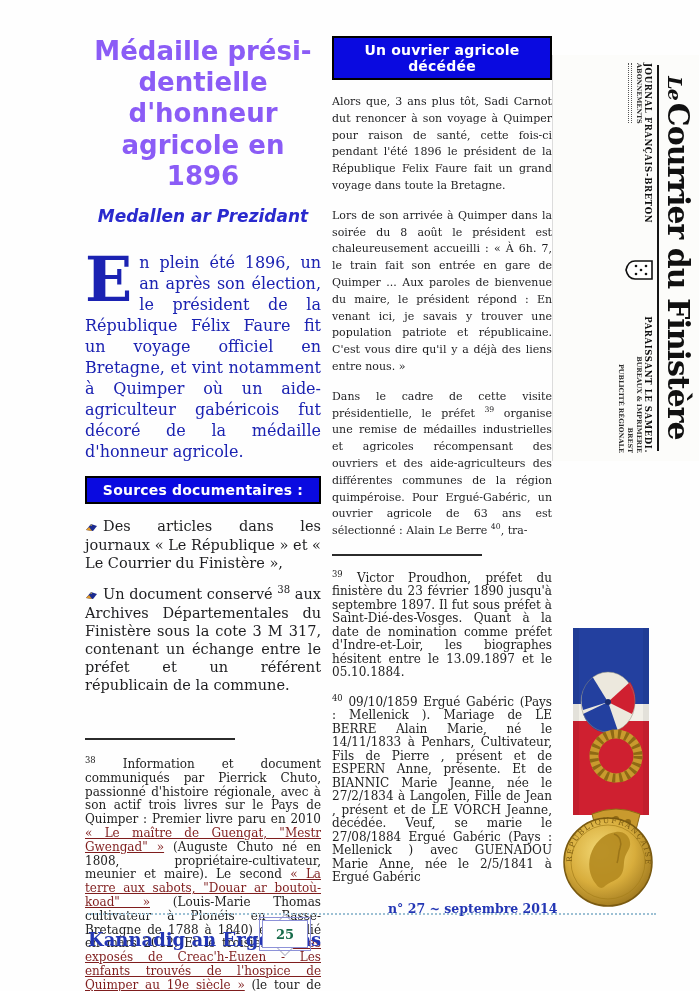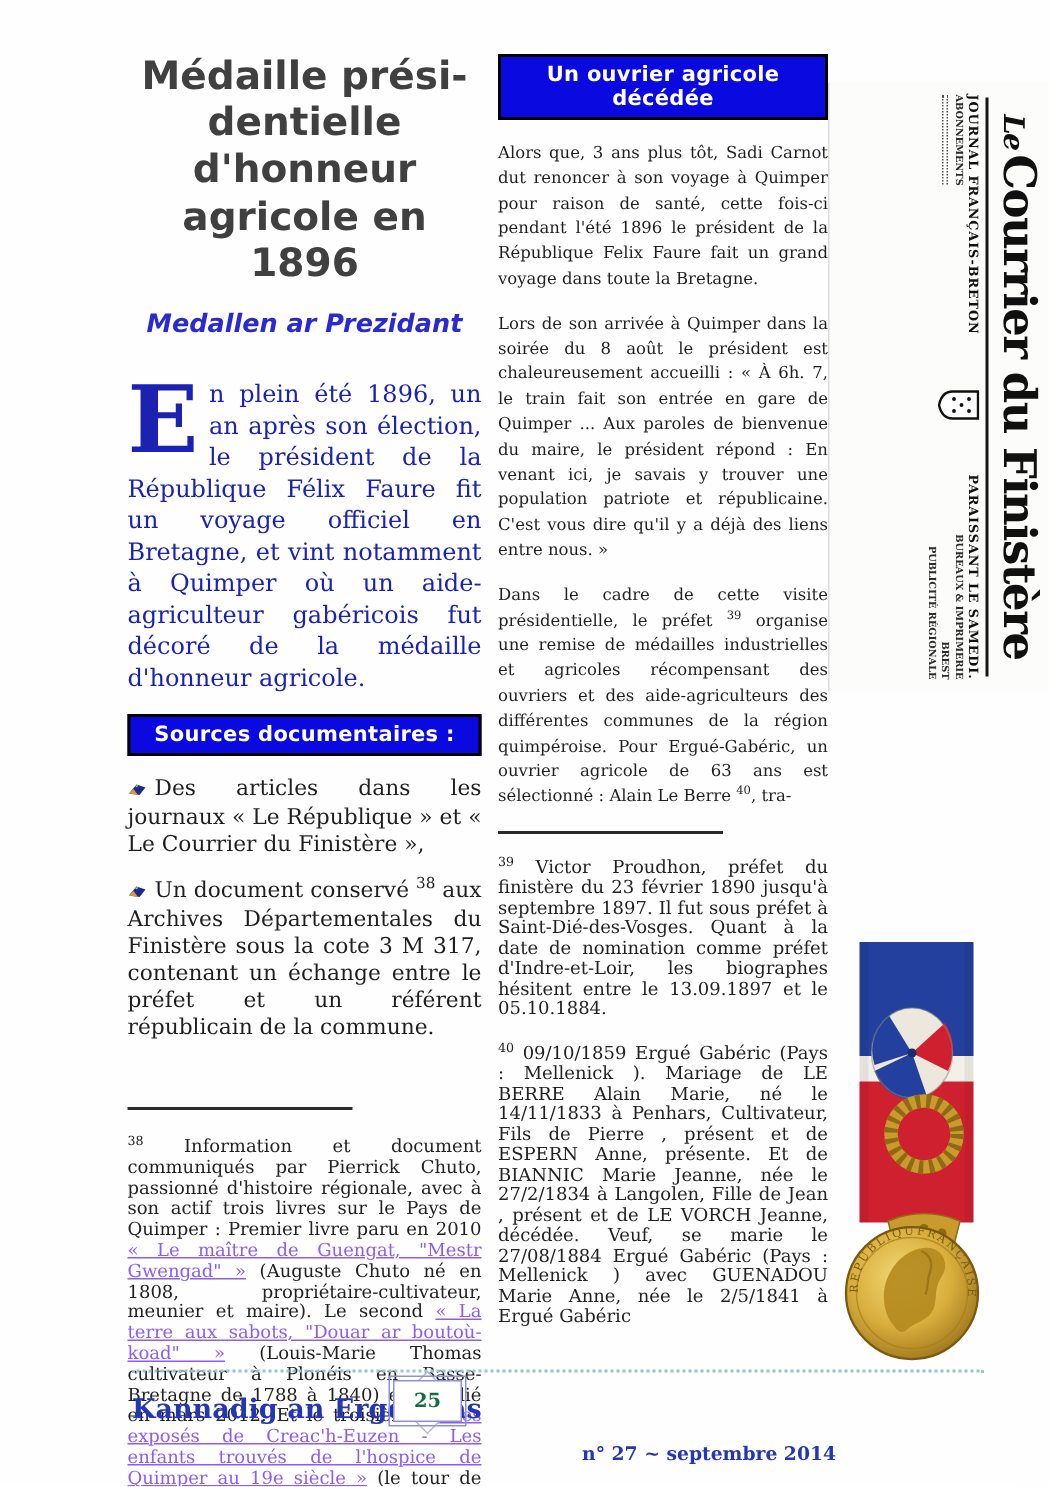--- a/index.html
+++ b/index.html
@@ -2,21 +2,21 @@
 <html><head>
 <meta charset="utf-8">
 <style>
   html,body{margin:0;padding:0;background:#ffffff;}
   .page{position:relative;width:700px;height:991px;background:#fefefe;
         font-family:"DejaVu Serif",serif;color:#1e1e20;overflow:hidden;}
 
   
   .col-left{position:absolute;left:85px;top:36px;width:236px;}
   .title{font-family:"DejaVu Sans",sans-serif;font-weight:bold;font-size:26px;
-         line-height:1.2;color:#404040;text-align:center;white-space:pre-line;}
+         line-height:1.2;color:#8b5cf6;text-align:center;white-space:pre-line;}
   .subtitle{margin-top:14px;font-family:"DejaVu Sans",sans-serif;font-style:italic;
             font-weight:bold;font-size:17px;color:#2a2ace;text-align:center;}
   .lede{margin-top:26px;font-size:16px;line-height:21px;text-align:justify;color:#1b22b2;}
   .dropcap{float:left;font-size:62px;line-height:50px;padding:3px 7px 0 0;font-weight:bold;color:#1b22b2;}
   .banner{margin-top:14px;background:#0a0ae0;border:2px solid #000;color:#fff;
           font-family:"DejaVu Sans",sans-serif;font-weight:bold;font-size:14px;
           text-align:center;padding:4px 0;letter-spacing:.2px;}
   .bullet{margin-top:13px;font-size:14.5px;line-height:18px;text-align:justify;}
   .bicon{display:inline-block;margin-right:5px;vertical-align:-1px;}
   .fnrule{margin:44px 0 0 0;width:150px;border:none;border-top:2px solid #2b2b2b;}
@@ -25,21 +25,21 @@
   
   .col-mid{position:absolute;left:332px;top:36px;width:220px;}
   .col-mid .banner{margin-top:0;margin-bottom:14px;}
   .para{font-size:11px;line-height:16.8px;text-align:justify;margin:0 0 13px 0;}
   .col-mid .fnrule{margin-top:14px;}
   .col-mid .footnote{margin-top:16px;line-height:13.5px;}
 
   
   .seg-italic{}
   .seg-sup{vertical-align:super;font-size:0.7em;line-height:0;}
-  .seg-link{color:#8b5cf6;text-decoration:underline;cursor:pointer;}
+  .seg-link{color:#7f1d1d;text-decoration:underline;cursor:pointer;}
 
   
   .np-figure{position:absolute;left:552px;top:55px;width:146px;height:406px;
              overflow:hidden;background:#fcfcfa;border-left:1px solid #dcdcdc;}
   .np-inner{position:absolute;left:0;top:0;width:406px;height:146px;
             transform-origin:0 0;transform:rotate(90deg) translateY(-146px);color:#101010;}
   .np-title{text-align:center;font-weight:bold;font-size:30px;letter-spacing:-1px;
             line-height:1.0;padding-top:6px;font-family:"DejaVu Serif",serif;}
   .np-title .le{font-size:19px;font-style:italic;margin-right:3px;}
   .np-rule{border:none;border-top:2px solid #151515;margin:4px 10px 2px 10px;}
@@ -47,21 +47,21 @@
   .np-small{font-size:8.5px;font-weight:bold;letter-spacing:.6px;white-space:nowrap;}
   .np-micro{font-size:6.5px;line-height:1.35;color:#2c2c2c;font-weight:bold;}
   .np-dots{border-top:1px dotted #555;margin:2px 0;width:60px;}
 
   
   .medal-figure{position:absolute;left:556px;top:622px;width:144px;height:300px;}
 
   
   .footer-dots{position:absolute;left:88px;top:913px;width:568px;border-top:2px dotted #9cc0d4;}
   .footer-left{position:absolute;left:88px;top:929px;font-size:18px;font-weight:bold;color:#2336b4;}
-  .footer-right{position:absolute;left:388px;top:961px;width:170px;font-size:12.5px;font-weight:bold;color:#2336b4;}
+  .footer-right{position:absolute;left:388px;top:901px;width:170px;font-size:12.5px;font-weight:bold;color:#2336b4;}
   .pagebox-wrap{position:absolute;left:262px;top:912px;width:62px;height:44px;}
   .pagebox-diamond{position:absolute;left:8px;top:8px;width:28px;height:28px;
                    transform:rotate(45deg);border:1px solid #b8b8c8;background:#fff;}
   .pagebox{position:absolute;left:0;top:8px;width:44px;height:26px;background:#fff;
            border:1px solid #8d92d8;outline:1px solid #8d92d8;outline-offset:2px;
            display:flex;align-items:center;justify-content:center;
            font-size:13px;font-weight:bold;color:#176b4a;}
 </style>
 </head>
 <body>

